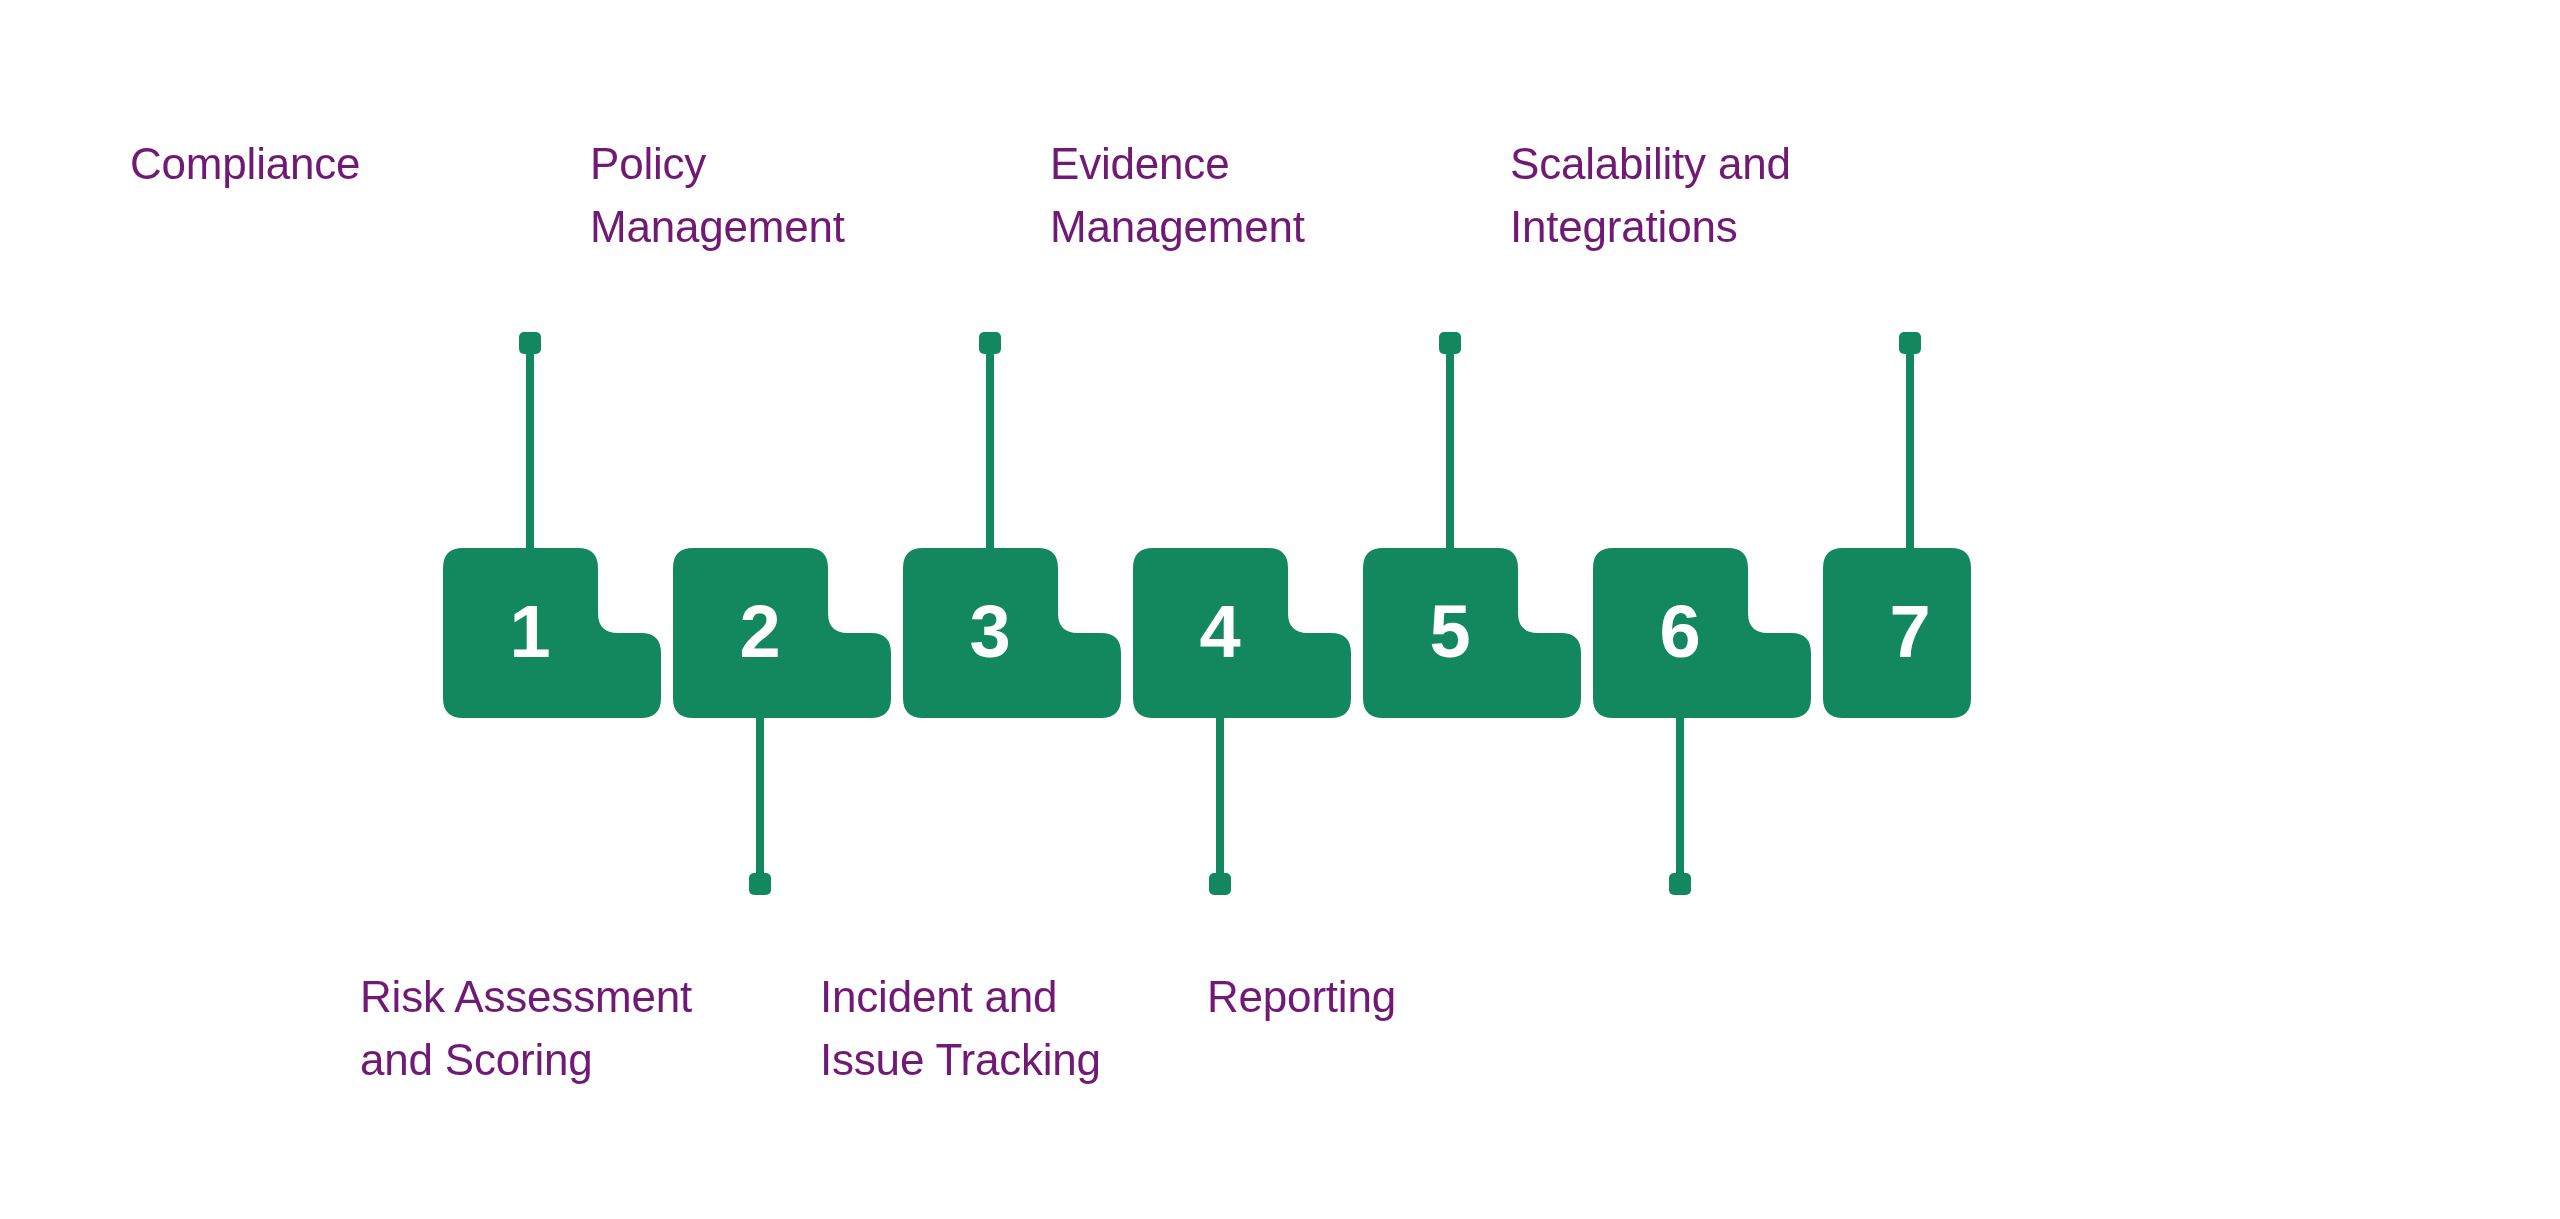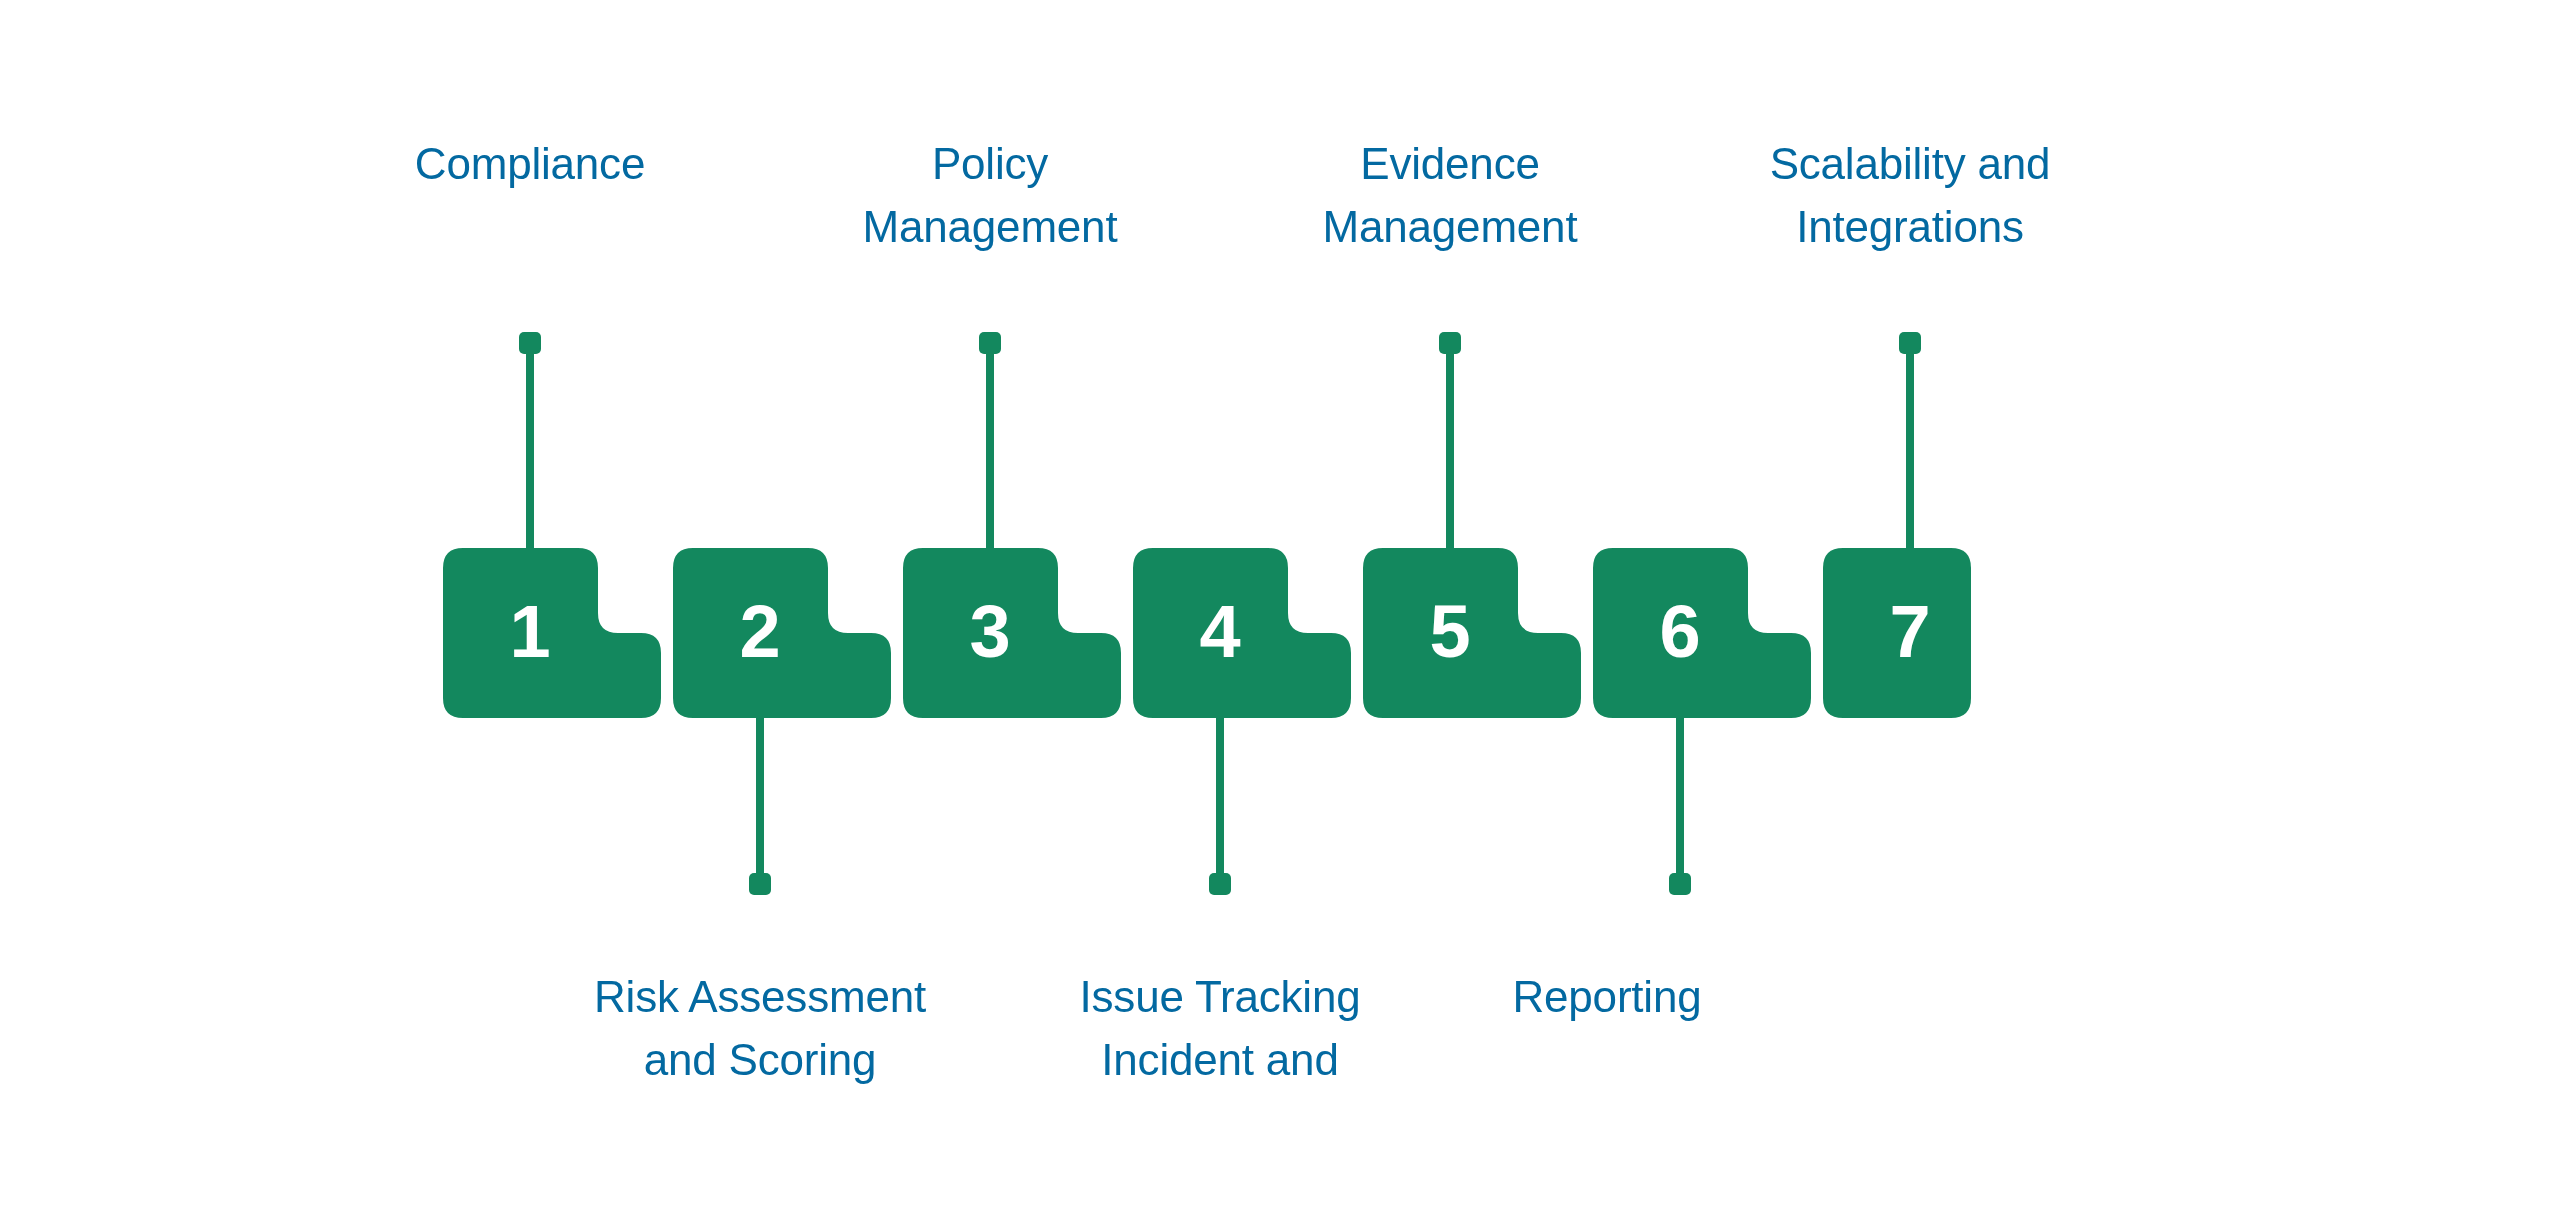--- a/index.html
+++ b/index.html
@@ -22,22 +22,21 @@
   #diagram-svg {
     position: absolute;
     left: 0;
     top: 0;
     width: 2560px;
     height: 1219px;
     display: block;
   }
   .label-block {
     position: absolute;
-    text-align: center;
-    color: #0369a1;
+    color: #701a75;
     font-family: "Liberation Sans", sans-serif;
     font-size: 44px;
     line-height: 63px;
     font-weight: 400;
     letter-spacing: -0.2px;
     white-space: nowrap;
   }
   .label-line { display: block; }
   .seg-number {
     font-family: "Liberation Sans", sans-serif;
@@ -176,22 +175,22 @@
       </div>
       <div class="label-block" style="left: 360px; width: 800px; top: 965px;">
         <span class="label-line">Risk Assessment</span>
         <span class="label-line">and Scoring</span>
       </div>
       <div class="label-block" style="left: 590px; width: 800px; top: 132px;">
         <span class="label-line">Policy</span>
         <span class="label-line">Management</span>
       </div>
       <div class="label-block" style="left: 820px; width: 800px; top: 965px;">
+        <span class="label-line">Incident and</span>
         <span class="label-line">Issue Tracking</span>
-        <span class="label-line">Incident and</span>
       </div>
       <div class="label-block" style="left: 1050px; width: 800px; top: 132px;">
         <span class="label-line">Evidence</span>
         <span class="label-line">Management</span>
       </div>
       <div class="label-block" style="left: 1207px; width: 800px; top: 965px;">
         <span class="label-line">Reporting</span>
       </div>
       <div class="label-block" style="left: 1510px; width: 800px; top: 132px;">
         <span class="label-line">Scalability and</span>

